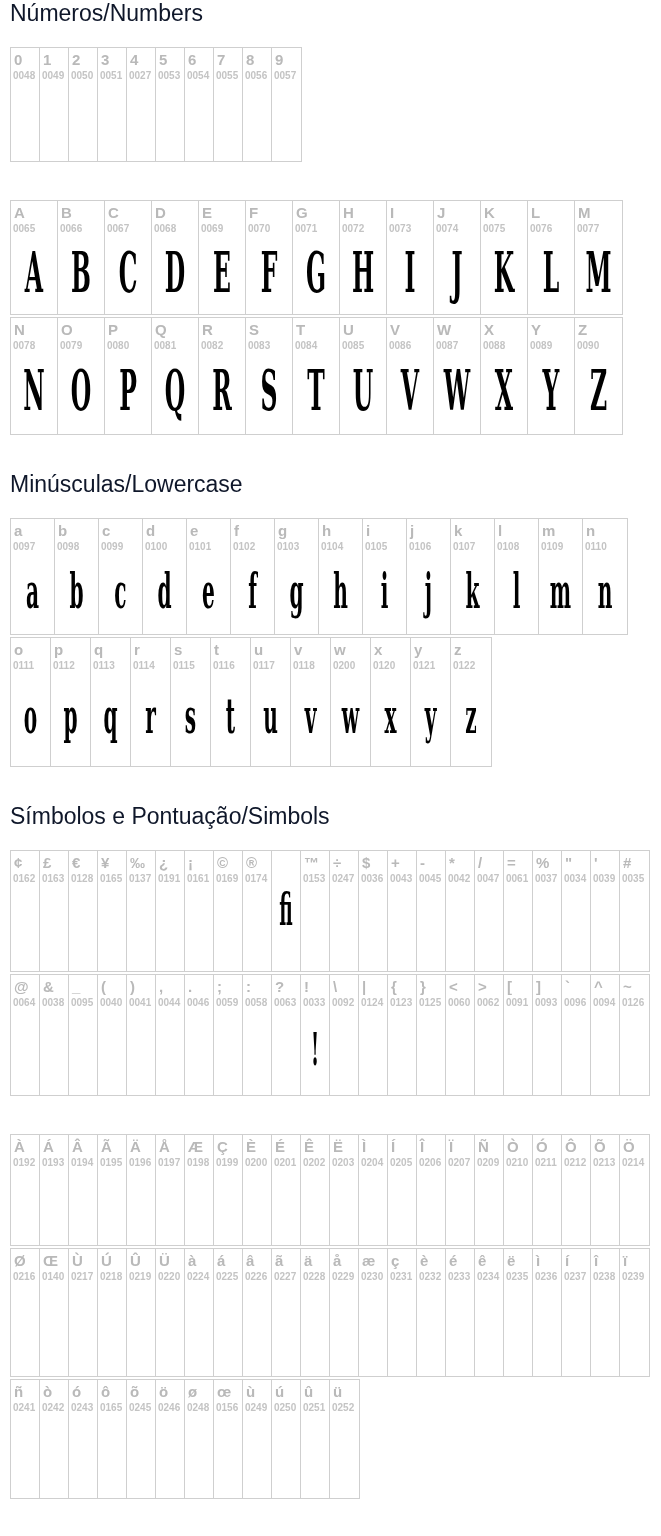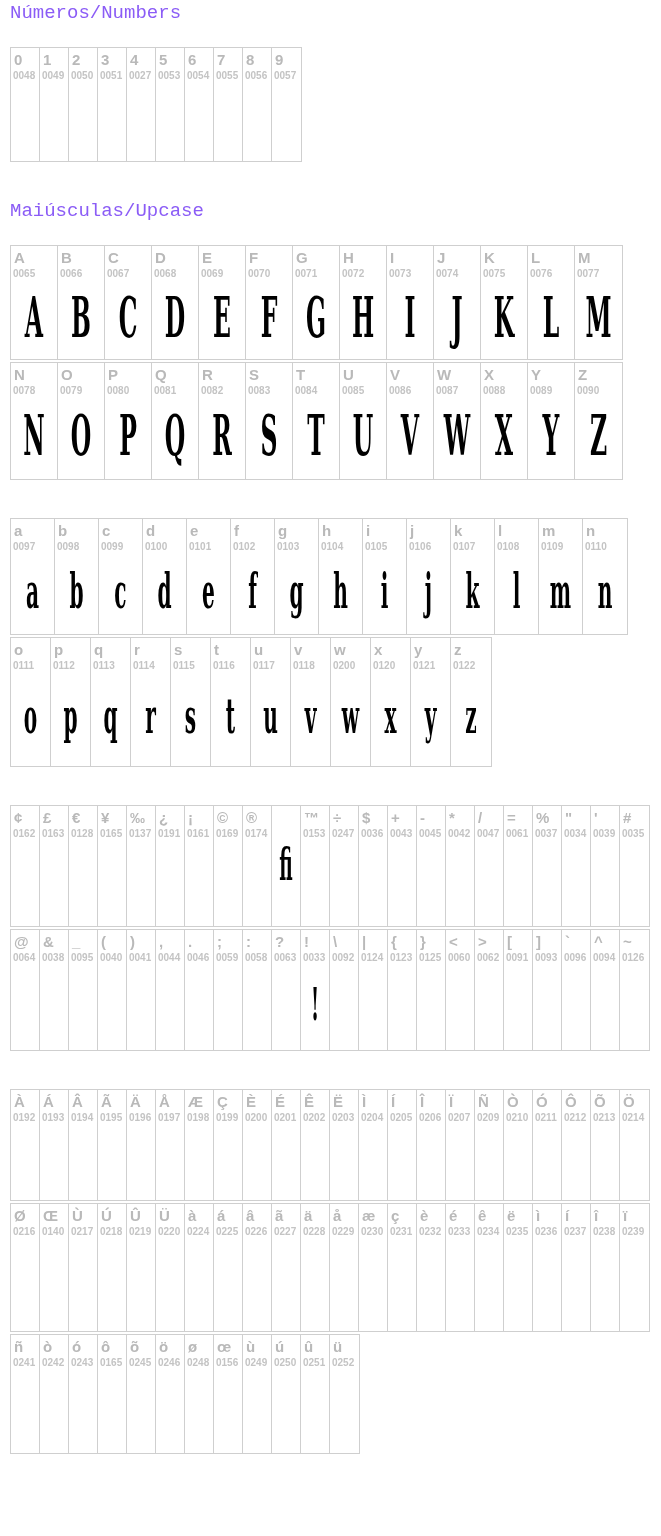--- a/index.html
+++ b/index.html
@@ -3,23 +3,23 @@
 <meta charset="utf-8">
 <style>
   html,body{margin:0;padding:0;background:#ffffff;}
   body{
     width:661px;height:1536px;overflow:hidden;
     font-family:"Liberation Sans",sans-serif;
     padding:2px 0 0 10px;box-sizing:border-box;
   }
   .section{margin-bottom:38px;}
   .title{
-    font-size:19px;line-height:22px;font-weight:400;
-    color:#8b5cf6;margin:0 0 23px 0;
-    font-family:Liberation Mono, monospace;
+    font-size:23px;line-height:22px;font-weight:400;
+    color:#0f172a;margin:0 0 23px 0;
+    font-family:Liberation Sans, sans-serif;
   }
   .row{
     display:flex;align-items:stretch;
     border:1px solid #cfcfcf;
     margin-bottom:2px;
     width:max-content;
     background:#ffffff;
   }
   .cell{
     display:flex;flex-direction:column;
@@ -109,21 +109,20 @@
           <div class="glyph"></div>
         </div>
         <div class="cell">
           <div class="char">9</div>
           <div class="code">0057</div>
           <div class="glyph"></div>
         </div>
       </div>
     </section>
     <section class="section upcase">
-      <h2 class="title">Maiúsculas/Upcase</h2>
       <div class="row row-0">
         <div class="cell">
           <div class="char">A</div>
           <div class="code">0065</div>
           <div class="glyph">A</div>
         </div>
         <div class="cell">
           <div class="char">B</div>
           <div class="code">0066</div>
           <div class="glyph">B</div>
@@ -246,20 +245,21 @@
           <div class="glyph">Y</div>
         </div>
         <div class="cell">
           <div class="char">Z</div>
           <div class="code">0090</div>
           <div class="glyph">Z</div>
         </div>
       </div>
     </section>
     <section class="section lowercase">
+      <h2 class="title">Minúsculas/Lowercase</h2>
       <div class="row row-0">
         <div class="cell">
           <div class="char">a</div>
           <div class="code">0097</div>
           <div class="glyph">a</div>
         </div>
         <div class="cell">
           <div class="char">b</div>
           <div class="code">0098</div>
           <div class="glyph">b</div>
@@ -382,20 +382,21 @@
           <div class="glyph">y</div>
         </div>
         <div class="cell">
           <div class="char">z</div>
           <div class="code">0122</div>
           <div class="glyph">z</div>
         </div>
       </div>
     </section>
     <section class="section symbols">
+      <h2 class="title">Símbolos e Pontuação/Simbols</h2>
       <div class="row row-0">
         <div class="cell">
           <div class="char">¢</div>
           <div class="code">0162</div>
           <div class="glyph"></div>
         </div>
         <div class="cell">
           <div class="char">£</div>
           <div class="code">0163</div>
           <div class="glyph"></div>

